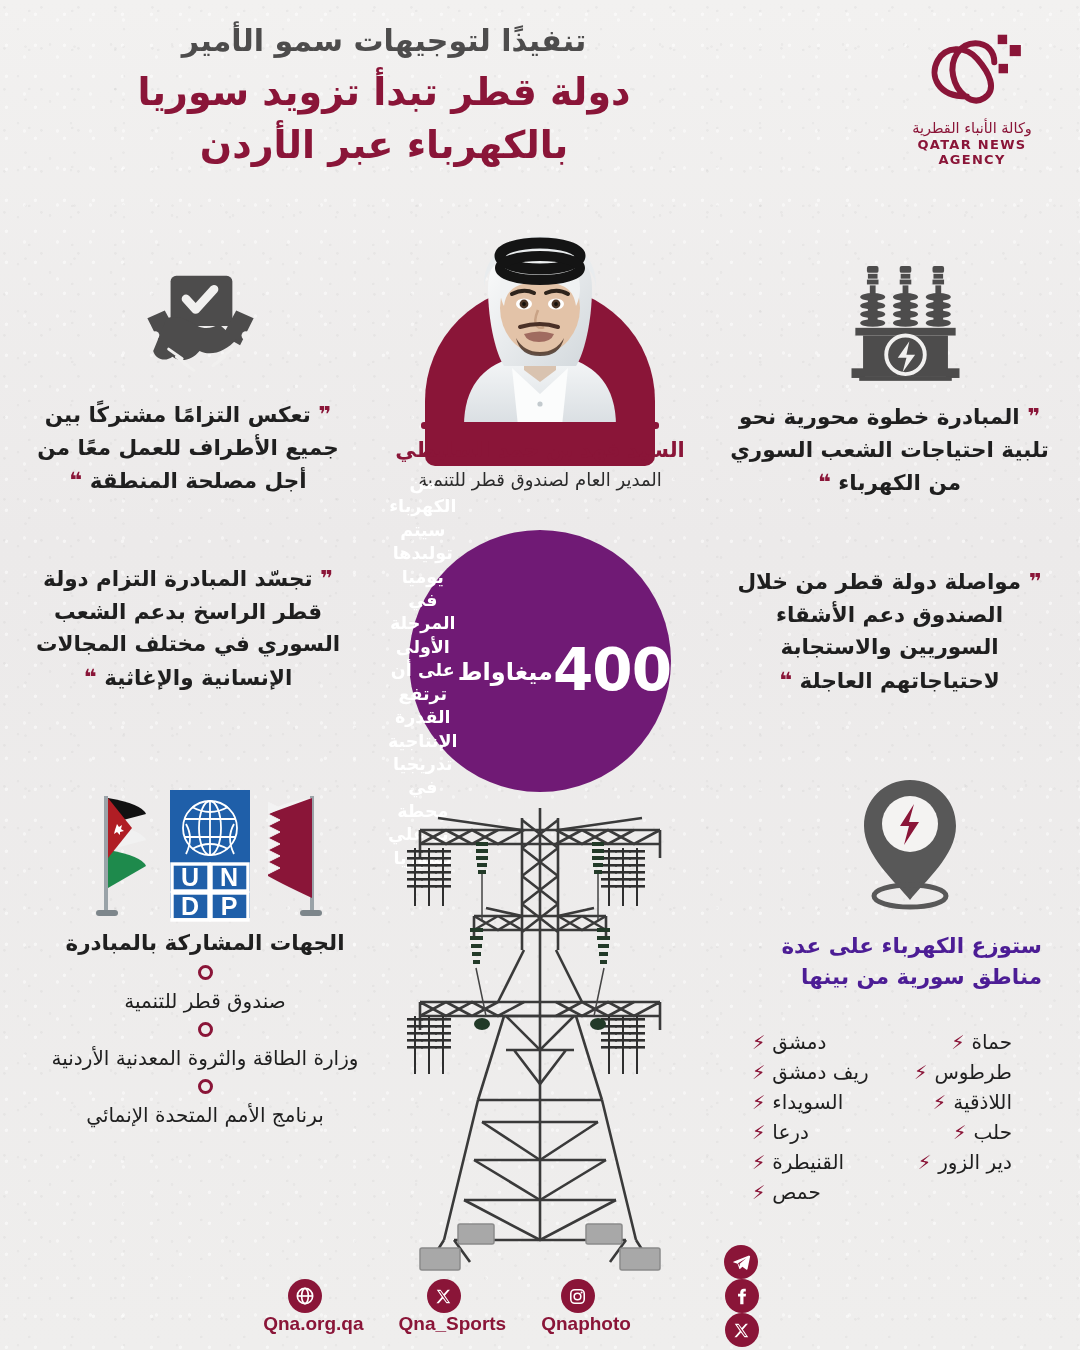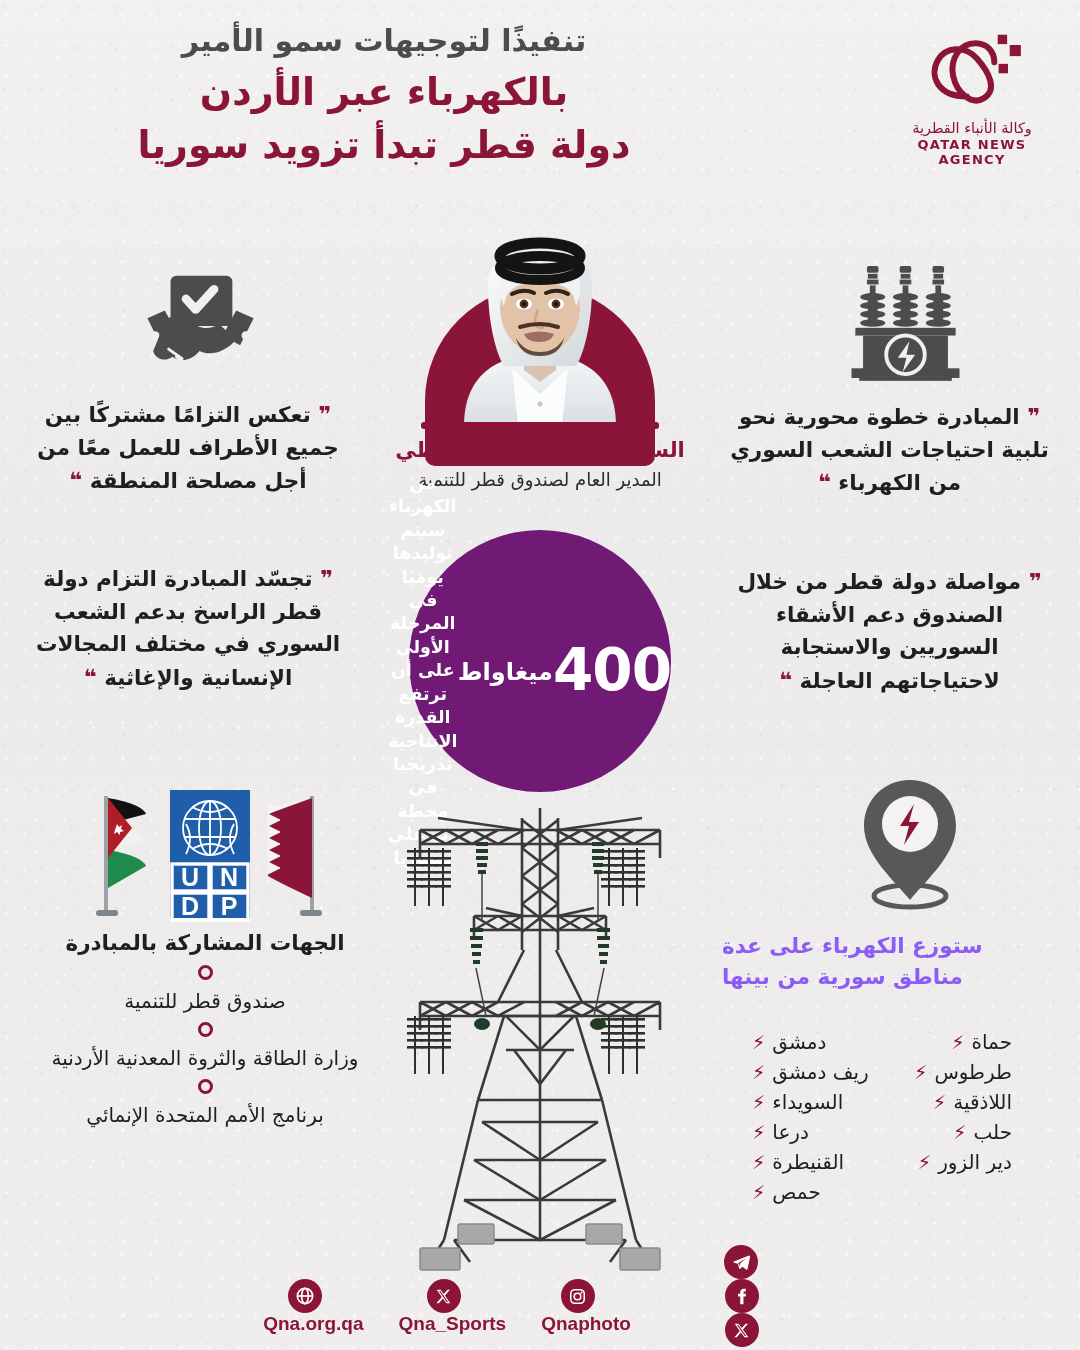--- a/index.html
+++ b/index.html
@@ -103,22 +103,22 @@
   .flags{ position:absolute; left:60px; top:788px; width:300px; height:135px; }
 
   
   .partners{ position:absolute; left:45px; top:928px; width:320px; text-align:center; }
   .partners-h{ font-size:21.5px; font-weight:700; color:#1f1f1f; line-height:1.4; }
   .dot{ width:15px; height:15px; border:3.5px solid #8a1538; border-radius:50%; margin:7px auto; }
   .partner-i{ font-size:20px; font-weight:400; color:#1f1f1f; line-height:1.4; }
 
   
   .dist-head{
-    position:absolute; right:38px; top:930px; width:320px; text-align:left;
-    font-size:21.5px; font-weight:700; color:#8b5cf6; line-height:1.45;
+    position:absolute; right:38px; top:930px; width:320px; text-align:right;
+    font-size:21.5px; font-weight:700; color:#4c1d95; line-height:1.45;
   }
   .cities{
     position:absolute; right:38px; top:1030px; width:320px;
     display:flex; flex-direction:row; justify-content:center; gap:24px;
   }
   .ccol{ display:flex; flex-direction:column; gap:6px; }
   .city{
     display:flex; flex-direction:row-reverse; align-items:center; gap:7px;
     justify-content:flex-start; font-size:20px; font-weight:400; color:#1f1f1f;
     white-space:nowrap;
@@ -148,22 +148,22 @@
 <body>
 
 <div class="grain"></div>
 
 <div class="page">
 
   <div class="header">
     <div class="head-text">
       <div class="kicker">تنفيذًا لتوجيهات سمو الأمير</div>
       <div class="headline">
+        <div>دولة قطر تبدأ تزويد سوريا</div>
         <div>بالكهرباء عبر الأردن</div>
-        <div>دولة قطر تبدأ تزويد سوريا</div>
       </div>
     </div>
 
     <div class="logo-wrap">
       <svg class="logo-mark" viewBox="0 0 140 100">
         <g fill="none" stroke="#8a1538" stroke-width="7" stroke-linecap="round">
           <path d="M64,82 C30,82 20,58 30,40 C39,24 62,22 76,38 C90,54 100,74 84,84 C70,93 52,78 48,58 C44,38 56,20 74,20 C88,20 96,30 96,42"></path>
         </g>
         <rect x="100" y="10" width="11" height="11" fill="#8a1538"></rect>
         <rect x="114" y="22" width="13" height="13" fill="#8a1538"></rect>

